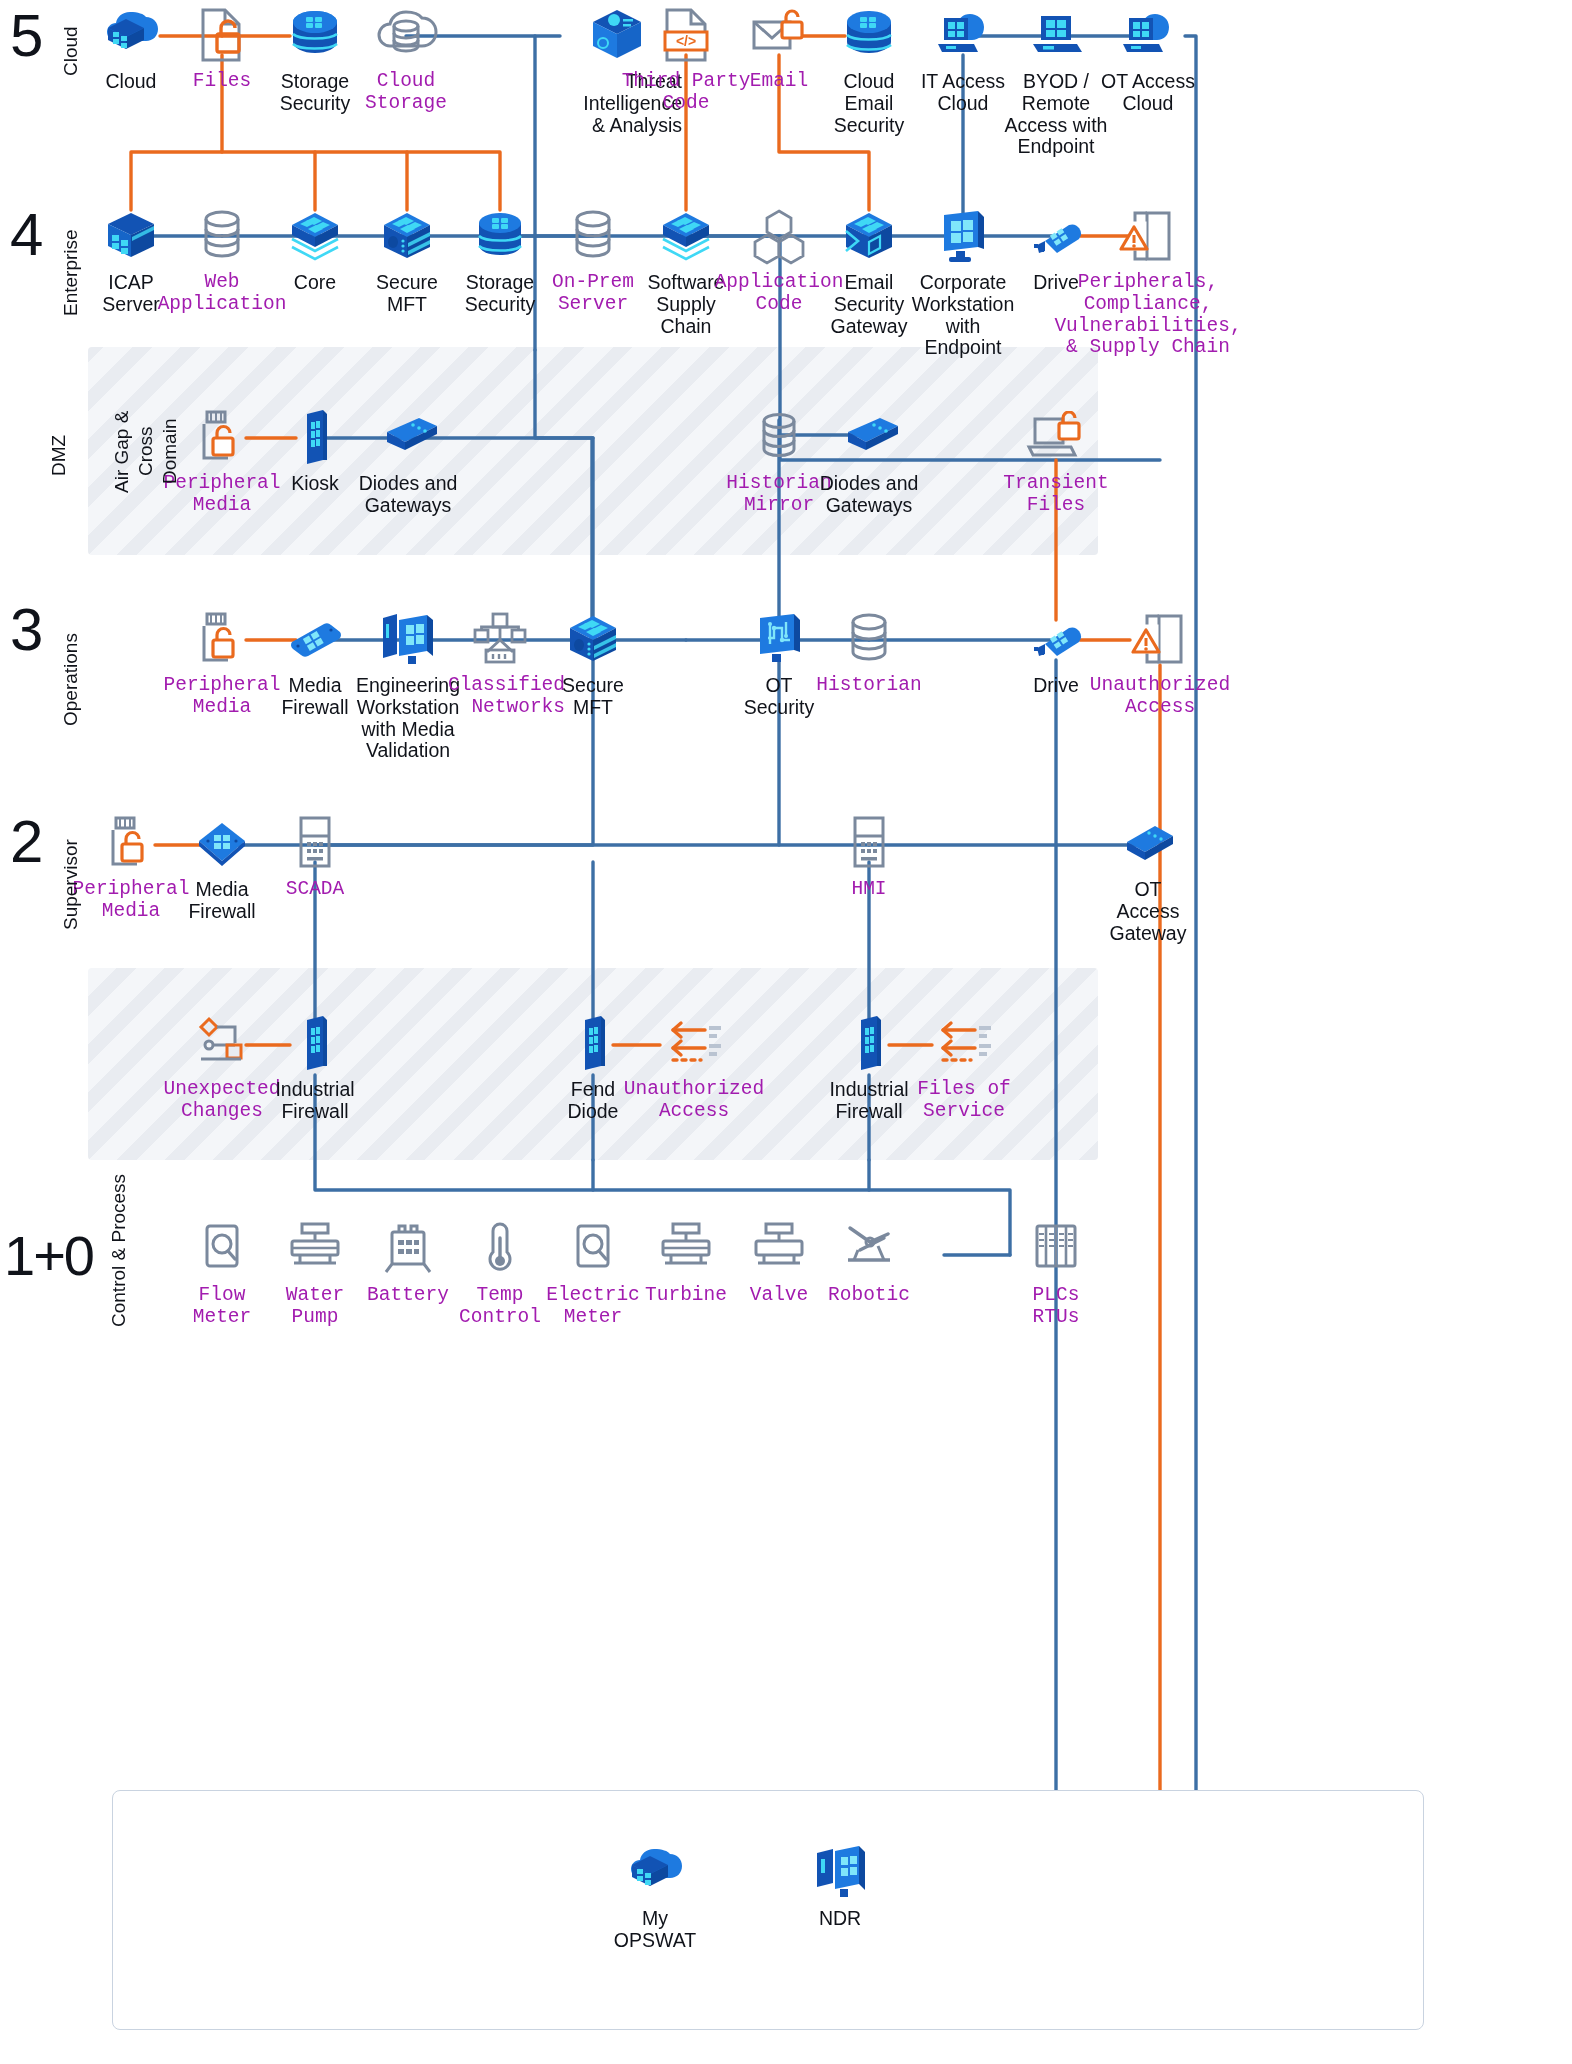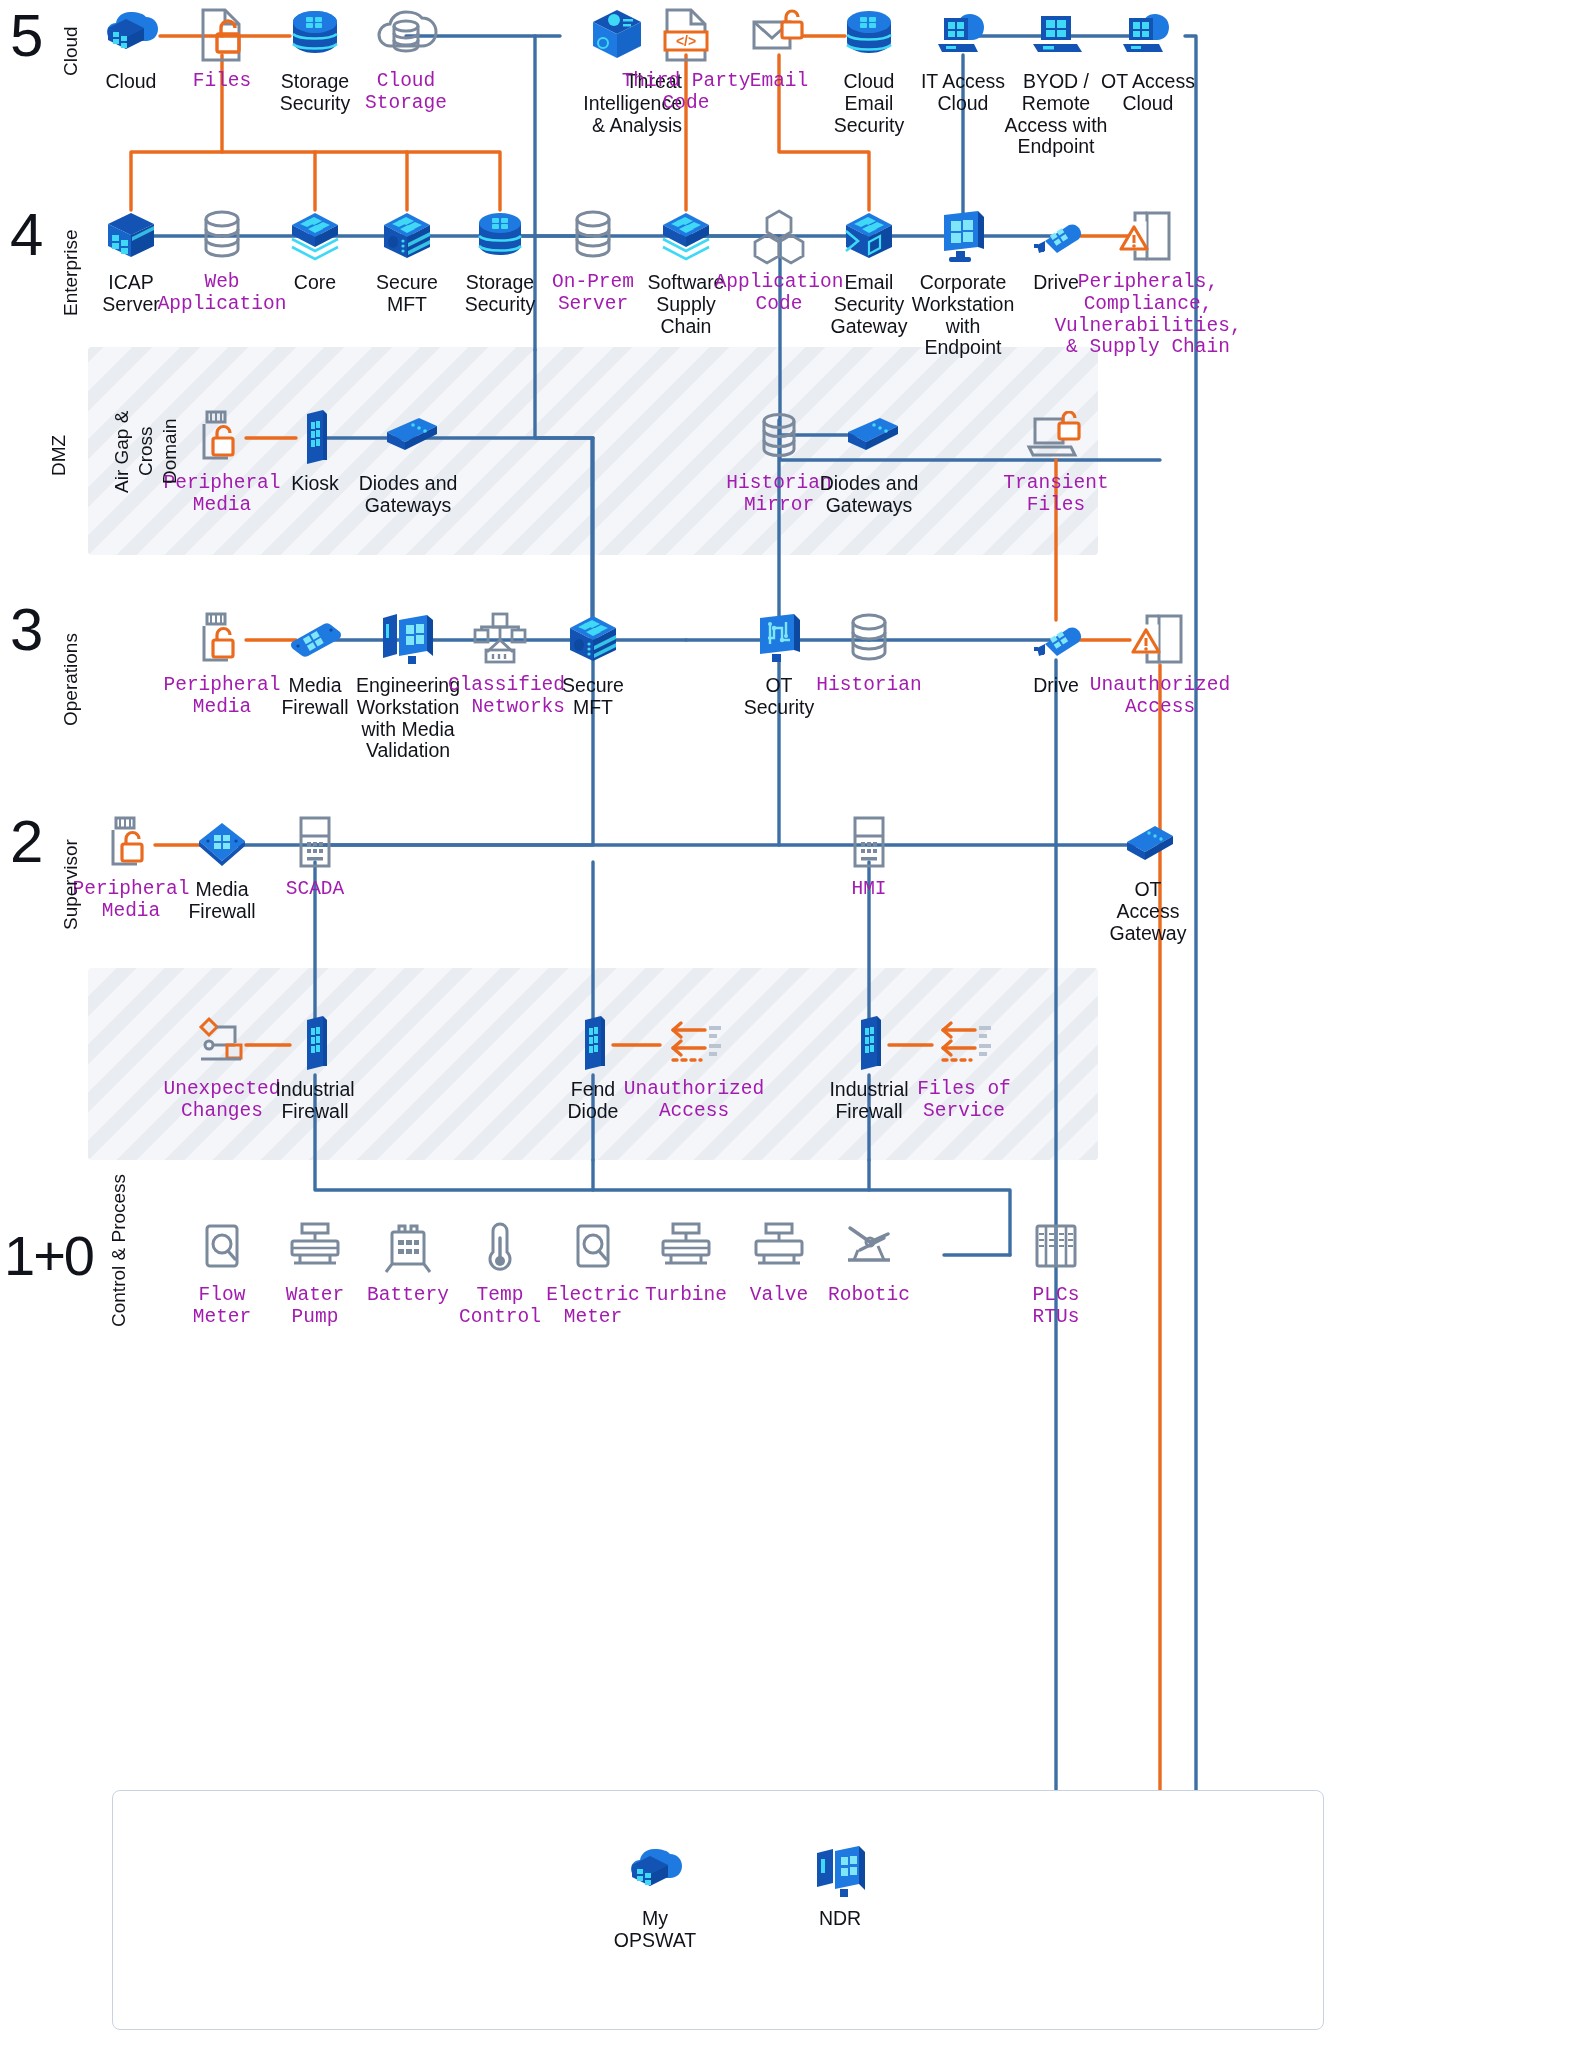--- a/index.html
+++ b/index.html
@@ -1229,21 +1229,21 @@
             <path d="M22 14 H27M22 20 H27M22 26 H27"></path>
             <path d="M32 14 H37M32 20 H37M32 26 H37"></path>
             <path d="M41 14 H46M41 20 H46M41 26 H46"></path>
           </g>
       </svg>
     </div>
     <div class="lbl">PLCs
 RTUs</div>
   </div>
 
-  <div id="legend" style="left:112px; top:1790px; width:1212px; height:240px;">
+  <div id="legend" style="left:112px; top:1790px; width:1312px; height:240px;">
     <div class="node" style="left:542px; top:50px;">
       <div class="ico">
         <svg class="ic" width="62" height="58" viewBox="0 0 62 58">
           <path d="M30 6c-8 0-13 5-14 11-5 0-9 4-9 9s4 9 9 9h30c7 0 12-5 12-12S53 11 46 11c-2-3-8-5-16-5z" fill="#1e7ae0"></path>
           <path d="M8 22 L26 13 L44 22 L26 31 Z" fill="#1253b4"></path>
           <path d="M8 22 v12 l18 9 v-12z" fill="#1253b4"></path>
           <path d="M26 31 v12 l18-9 V22z" fill="#0d49a0"></path>
           <g fill="#3fd8f5">
               <rect x="13" y="26" width="6" height="5"></rect>
               <rect x="21" y="30" width="6" height="5"></rect>

